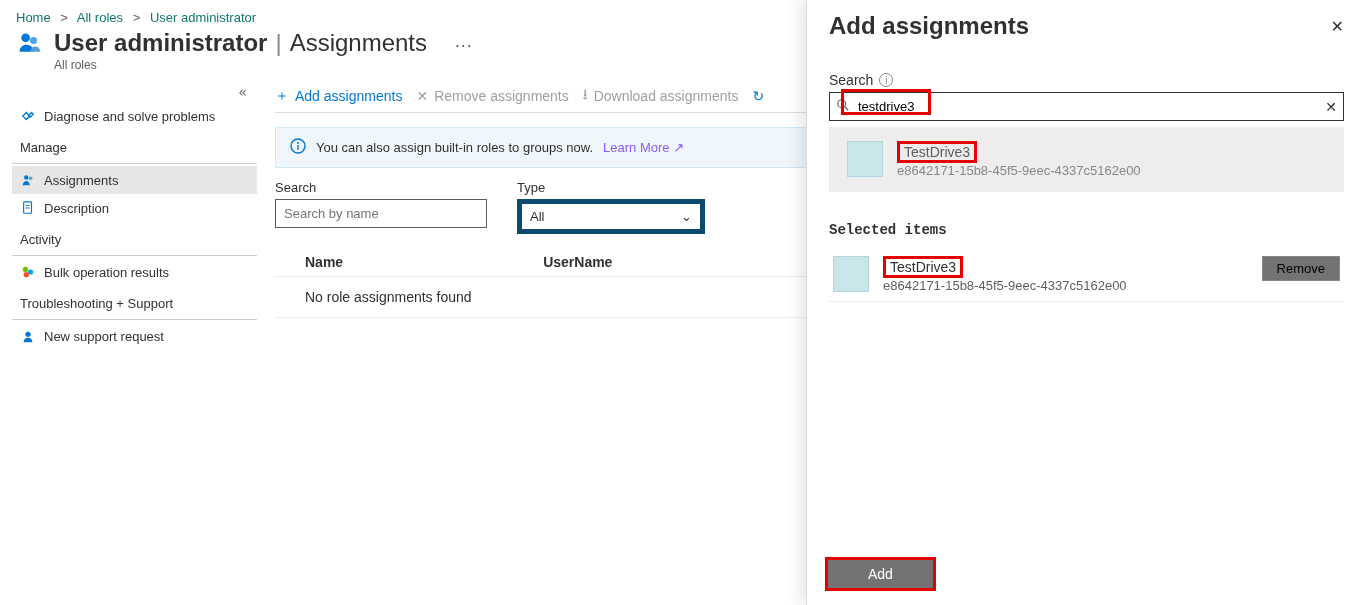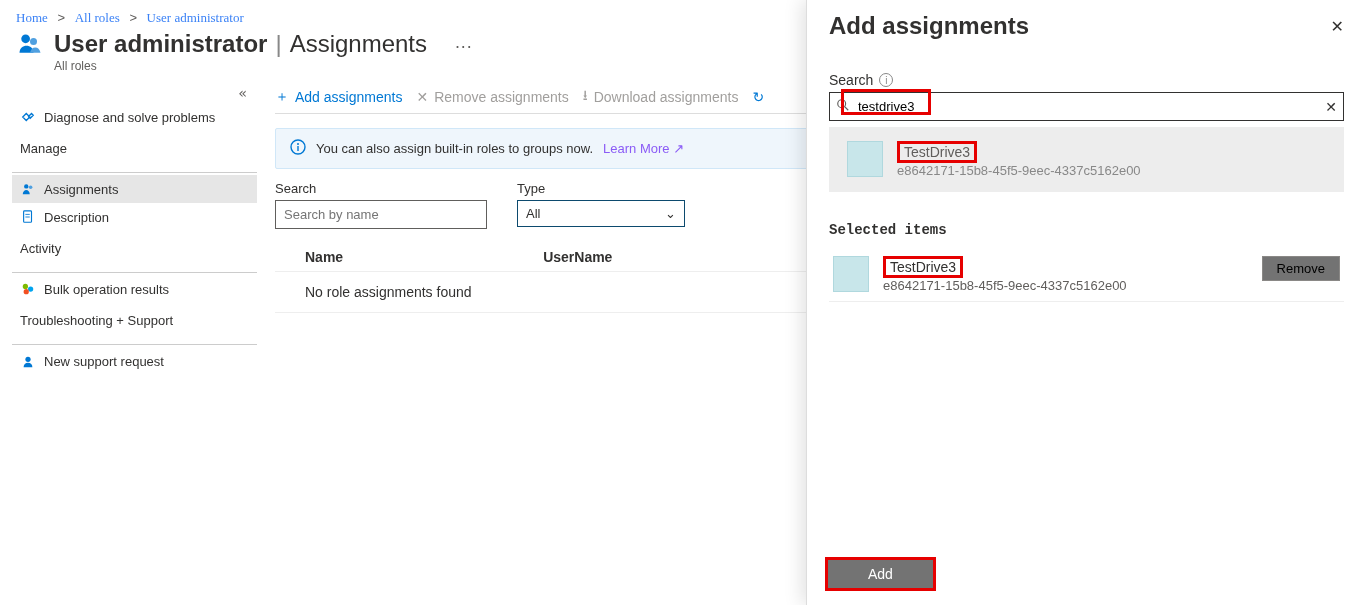--- a/index.html
+++ b/index.html
@@ -1,55 +1,55 @@
 <!DOCTYPE html>
 <html><head>
 <meta charset="utf-8">
 <style>
   * { box-sizing: border-box; margin: 0; padding: 0; font-family: "Segoe UI", Arial, sans-serif; }
   body { width: 1366px; height: 605px; overflow: hidden; color: #323130; font-size: 14px; background:#fff; }
 
   
   .breadcrumb { padding: 10px 16px 4px; font-size: 13px; }
-  .breadcrumb a { color: #3b82f6; text-decoration: none; font-family: Liberation Serif, serif; }
+  .breadcrumb a { color: #0f766e; text-decoration: none; }
   .breadcrumb .sep { color: #605e5c; margin: 0 6px; }
 
   
   .page-header { display: flex; align-items: flex-start; padding: 0 16px 6px; gap: 10px; }
   .people-icon svg { width: 28px; height: 28px; }
   .title-line { display: flex; align-items: baseline; gap: 4px; font-size: 24px; }
   .title-bold { font-weight: 600; }
   .title-divider { color: #888; margin: 0 4px; font-weight: 300; }
   .title-normal { font-weight: 400; }
   .subtitle-small { font-size: 12px; color: #605e5c; margin-top: -2px; }
   .dots { font-size: 18px; color:#605e5c; padding:4px 6px; cursor:pointer; }
 
   
   .workspace { display: flex; padding: 0 0 0 12px; height: calc(100% - 85px); }
   .sidebar { width: 245px; flex-shrink: 0; padding-right: 0; position: relative; }
   .collapse-chevron { text-align:right; padding: 6px 10px 2px; color:#605e5c; font-family: monospace; cursor:pointer; }
   .side-item { display:flex; align-items:center; gap:8px; padding:6px 8px; font-size:13px; color:#323130; cursor:pointer; }
   .side-item.selected { background:#e6e6e6; }
-  .side-section { font-size:13px; color:#323130; font-weight:400; padding:10px 8px 16px; border-bottom:1px solid #ccc; margin-bottom:2px; }
+  .side-section { font-size:13px; color:#323130; font-weight:400; padding:10px 8px 8px; border-bottom:1px solid #ccc; margin-bottom:2px; }
   .side-icon { width:16px; height:16px; display:inline-flex; align-items:center; justify-content:center; }
 
   .content { flex: 1; padding: 0 12px 0 18px; }
   .toolbar { display:flex; align-items:center; gap:14px; padding:6px 0 4px; border-bottom:1px solid #ddd; }
   .tool-btn { display:flex; align-items:center; gap:6px; font-size:14px; cursor:pointer; }
   .tool-btn.primary { color:#0078d4; }
   .tool-btn.muted { color:#a19f9d; }
 
   .info-banner { display:flex; align-items:center; gap:10px; background:#eff6fc; border:1px solid #d0e7f8; border-radius:2px; margin: 14px 0 12px; padding:10px 14px; font-size:13px; }
   .info-banner .circle-i { color:#0078d4; }
   .learn-link { color:#8b5cf6; text-decoration:none; }
 
   .filter-row { display:flex; gap:30px; margin-bottom:10px; }
   .filter-col label { display:block; font-size:13px; margin-bottom:4px; }
   .text-input { width:212px; padding:6px 8px; border:1px solid #605e5c; font-size:13px; }
-  .select-wrap { width:168px; border:1px solid #0c4a6e; padding:5px 8px; display:flex; justify-content:space-between; align-items:center; font-size:13px; }
+  .select-wrap { width:188px; border:5px solid #0c4a6e; padding:5px 8px; display:flex; justify-content:space-between; align-items:center; font-size:13px; }
   .table-head { display:flex; gap:200px; padding:10px 30px 6px; font-weight:600; font-size:14px; border-bottom:1px solid #eee; }
   .table-empty { padding: 12px 30px; font-size:14px; color:#323130; border-bottom:1px solid #eee; }
 
   
   .flyout { position:absolute; top:0; right:0; bottom:0; width:560px; background:#fff; border-left:1px solid #ddd; box-shadow:-4px 0 18px rgba(0,0,0,.12); display:flex; flex-direction:column; }
   .flyout-head { display:flex; justify-content:space-between; align-items:center; padding:12px 22px 4px; }
   .flyout-title { font-size:24px; font-weight:600; }
   .close-x { cursor:pointer; color:#323130; font-size:16px; }
 
   .flyout-body { flex:1; padding: 28px 22px 8px; overflow:auto; }

